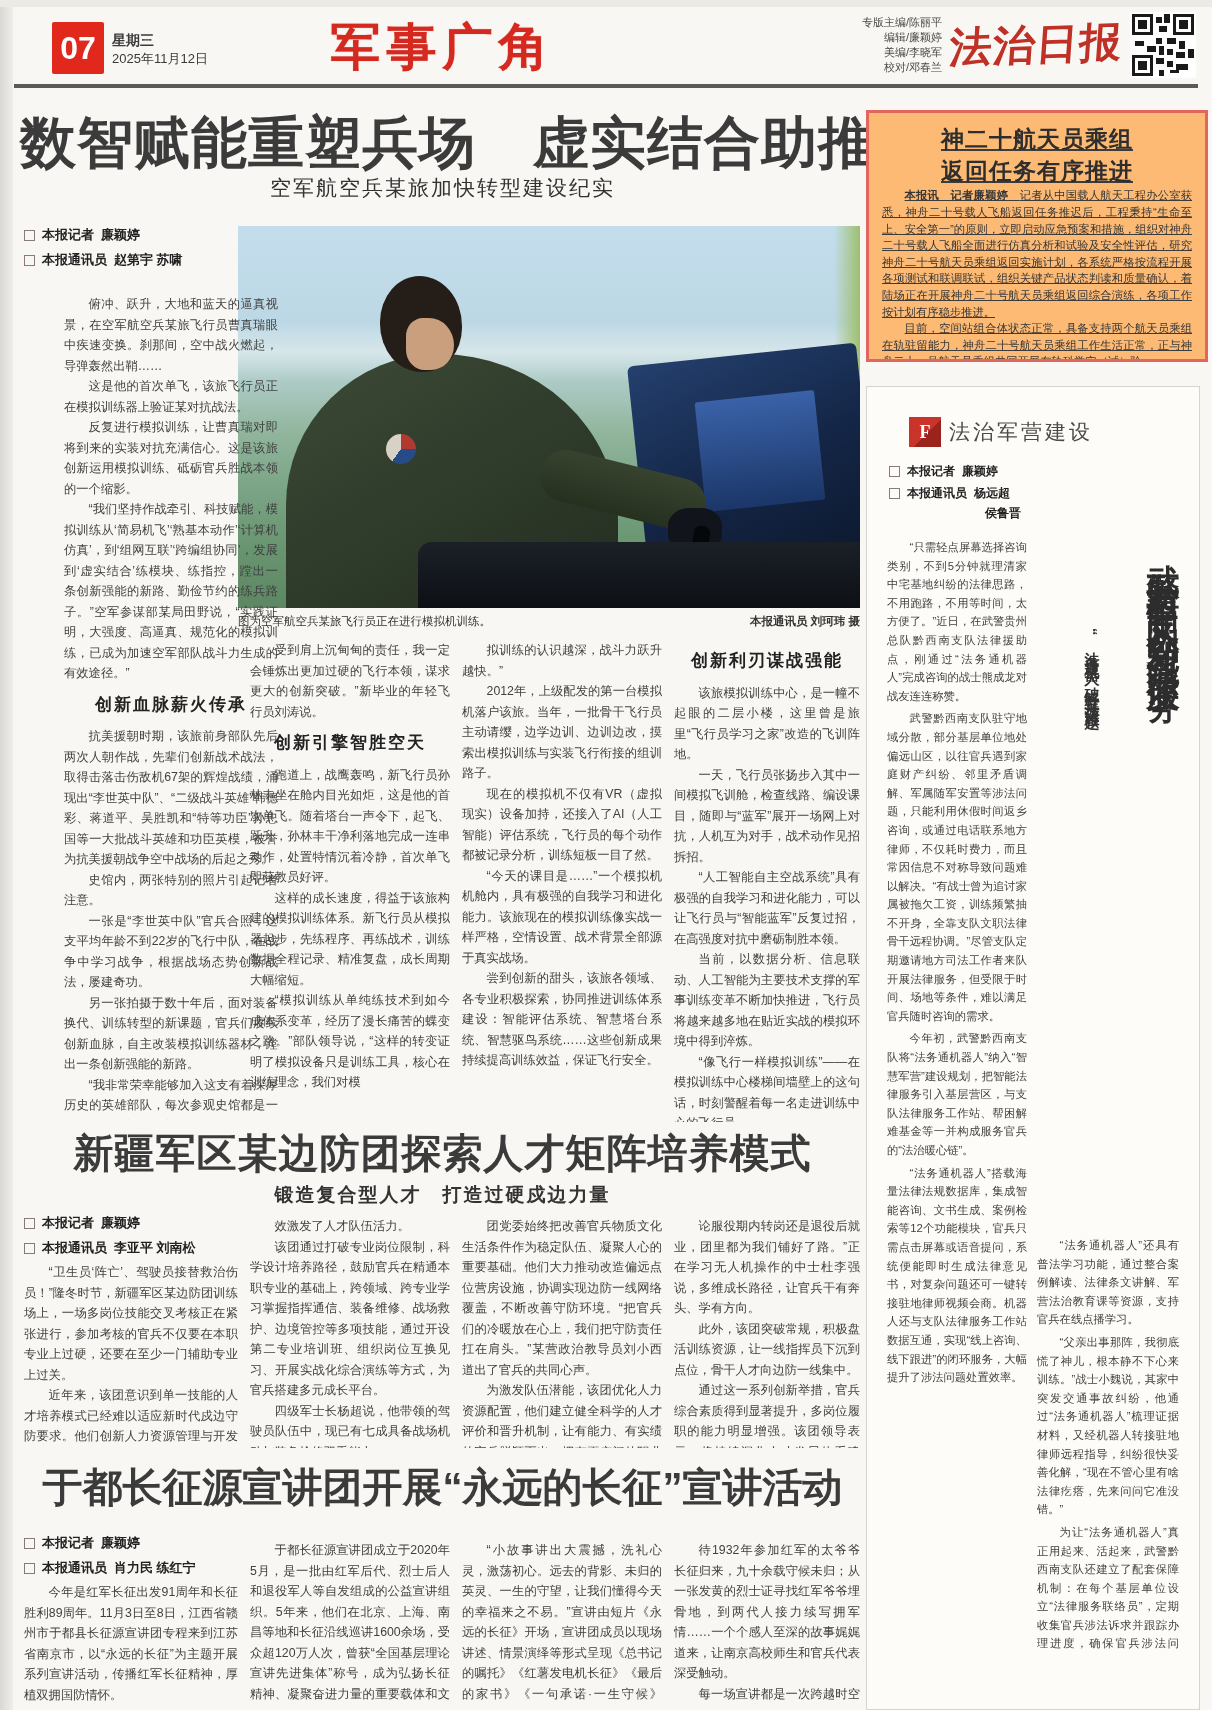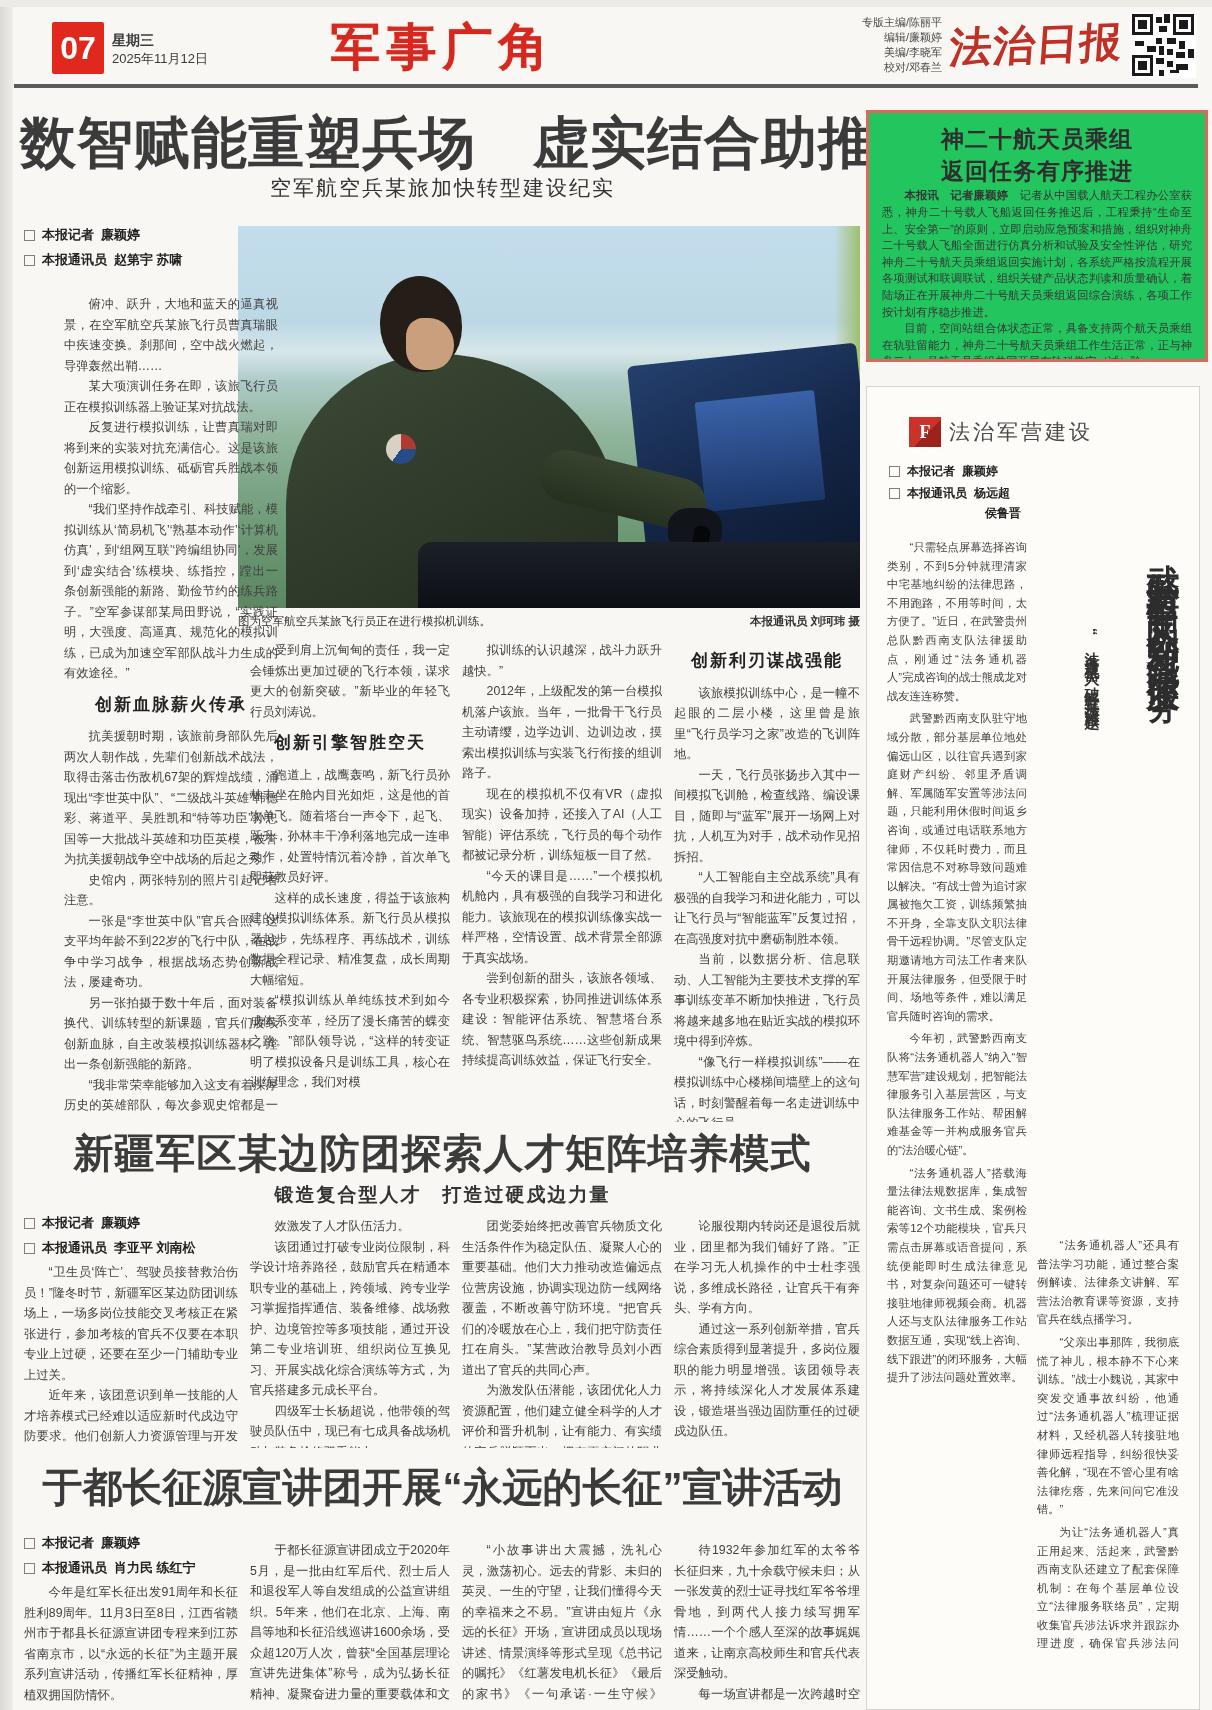--- a/index.html
+++ b/index.html
@@ -73,21 +73,21 @@
   .col p{margin:0;text-indent:2em;}
   .col-subhead{font-size:17px;font-weight:800;text-align:center;color:#222;margin:11px 0;
     text-indent:0;letter-spacing:2px;}
   .c1{left:24px;top:294px;width:214px;height:826px;margin-left:40px;}
   .c2{left:250px;top:640px;width:200px;height:482px;}
   .c3{left:462px;top:640px;width:200px;height:482px;}
   .c4{left:674px;top:640px;width:186px;height:482px;}
 
   
   .news-box{position:absolute;left:866px;top:110px;width:310px;height:226px;
-    border:3px solid #e0665e;background:#22c55e;padding:10px 13px;overflow:hidden;}
+    border:3px solid #e0665e;background:#fdba74;padding:10px 13px;overflow:hidden;text-decoration:underline;}
   .news-title{font-size:23px;font-weight:800;text-align:center;color:#2e2e2e;line-height:1.4;
     letter-spacing:1px;}
   .news-body{font-size:11.3px;line-height:16.6px;text-align:justify;color:#363636;}
   .news-body p{margin:0;text-indent:2em;}
   .news-bold{font-weight:800;}
 
   
   .sidebar{position:absolute;left:866px;top:386px;width:334px;height:1324px;
     border:1px solid #d8d4cd;background:#fdfcf9;padding:16px 14px;box-sizing:border-box;
     overflow:hidden;}
@@ -218,21 +218,21 @@
   <div class="stick"></div>
   <div class="dash-bottom"></div>
 </div>
 <div class="caption-row">
   <span>图为空军航空兵某旅飞行员正在进行模拟机训练。</span>
   <span class="caption-credit">本报通讯员 刘珂玮 摄</span>
 </div>
 
 <div class="col c1">
     <p>俯冲、跃升，大地和蓝天的逼真视景，在空军航空兵某旅飞行员曹真瑞眼中疾速变换。刹那间，空中战火燃起，导弹轰然出鞘……</p>
-    <p>某大项演训任务在即，该旅飞行员正在模拟训练器上验证某对抗战法。</p>
+    <p>这是他的首次单飞，该旅飞行员正在模拟训练器上验证某对抗战法。</p>
     <p>反复进行模拟训练，让曹真瑞对即将到来的实装对抗充满信心。这是该旅创新运用模拟训练、砥砺官兵胜战本领的一个缩影。</p>
     <p>“我们坚持作战牵引、科技赋能，模拟训练从‘简易机飞’‘熟基本动作’‘计算机仿真’，到‘组网互联’‘跨编组协同’，发展到‘虚实结合’练模块、练指控，蹚出一条创新强能的新路、勤俭节约的练兵路子。”空军参谋部某局田野说，“实践证明，大强度、高逼真、规范化的模拟训练，已成为加速空军部队战斗力生成的有效途径。”</p>
     <div class="col-subhead">创新血脉薪火传承</div>
     <p>抗美援朝时期，该旅前身部队先后两次人朝作战，先辈们创新战术战法，取得击落击伤敌机67架的辉煌战绩，涌现出“李世英中队”、“二级战斗英雄”韩德彩、蒋道平、吴胜凯和“特等功臣”孙忠国等一大批战斗英雄和功臣英模，被誉为抗美援朝战争空中战场的后起之秀。</p>
     <p>史馆内，两张特别的照片引起记者注意。</p>
     <p>一张是“李世英中队”官兵合照，这支平均年龄不到22岁的飞行中队，在战争中学习战争，根据战场态势创新战法，屡建奇功。</p>
     <p>另一张拍摄于数十年后，面对装备换代、训练转型的新课题，官兵们赓续创新血脉，自主改装模拟训练器材，蹚出一条创新强能的新路。</p>
     <p>“我非常荣幸能够加入这支有着深厚历史的英雄部队，每次参观史馆都是一次精神的洗礼，让我感</p>
   </div>
 <div class="col c2">
@@ -326,20 +326,21 @@
     <p>效激发了人才队伍活力。</p>
     <p>该团通过打破专业岗位限制，科学设计培养路径，鼓励官兵在精通本职专业的基础上，跨领域、跨专业学习掌握指挥通信、装备维修、战场救护、边境管控等多项技能，通过开设第二专业培训班、组织岗位互换见习、开展实战化综合演练等方式，为官兵搭建多元成长平台。</p>
     <p>四级军士长杨超说，他带领的驾驶员队伍中，现已有七成具备战场机动与装备抢修双重能力。</p>
   </div>
 <div class="col a2c3">
     <p>团党委始终把改善官兵物质文化生活条件作为稳定队伍、凝聚人心的重要基础。他们大力推动改造偏远点位营房设施，协调实现边防一线网络覆盖，不断改善守防环境。“把官兵们的冷暖放在心上，我们把守防责任扛在肩头。”某营政治教导员刘小西道出了官兵的共同心声。</p>
     <p>为激发队伍潜能，该团优化人力资源配置，他们建立健全科学的人才评价和晋升机制，让有能力、有实绩的官兵脱颖而出，拥有更广阔的职业前景。“无</p>
   </div>
 <div class="col a2c4">
     <p>论服役期内转岗还是退役后就业，团里都为我们铺好了路。”正在学习无人机操作的中士杜李强说，多维成长路径，让官兵干有奔头、学有方向。</p>
+    <p>此外，该团突破常规，积极盘活训练资源，让一线指挥员下沉到点位，骨干人才向边防一线集中。</p>
     <p>通过这一系列创新举措，官兵综合素质得到显著提升，多岗位履职的能力明显增强。该团领导表示，将持续深化人才发展体系建设，锻造堪当强边固防重任的过硬戍边队伍。</p>
   </div>
 
 <div class="a3-headline">于都长征源宣讲团开展“永远的长征”宣讲活动</div>
 <div class="bylines-a3">
   <div class="byline-row">
     <span class="sq"></span>
     <span>本报记者</span>
     <span>廉颖婷</span>
   </div>

